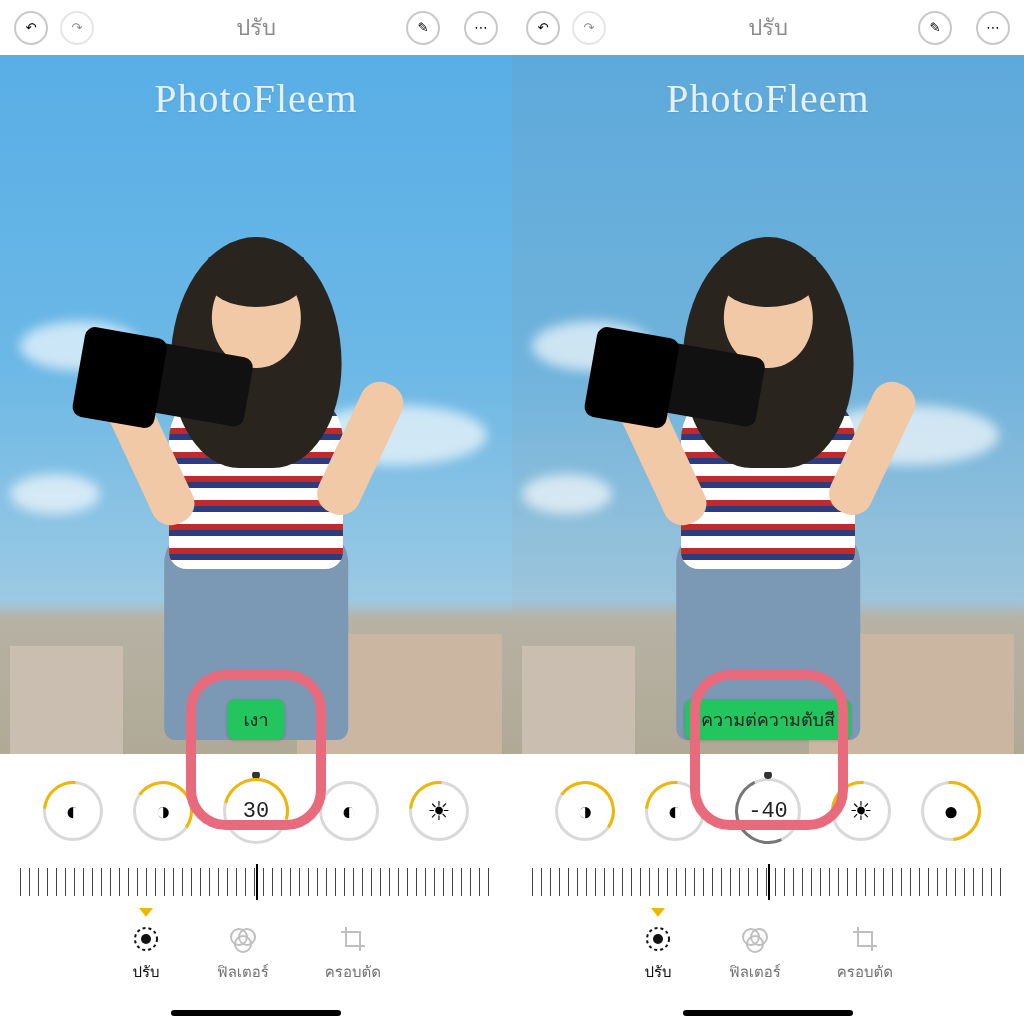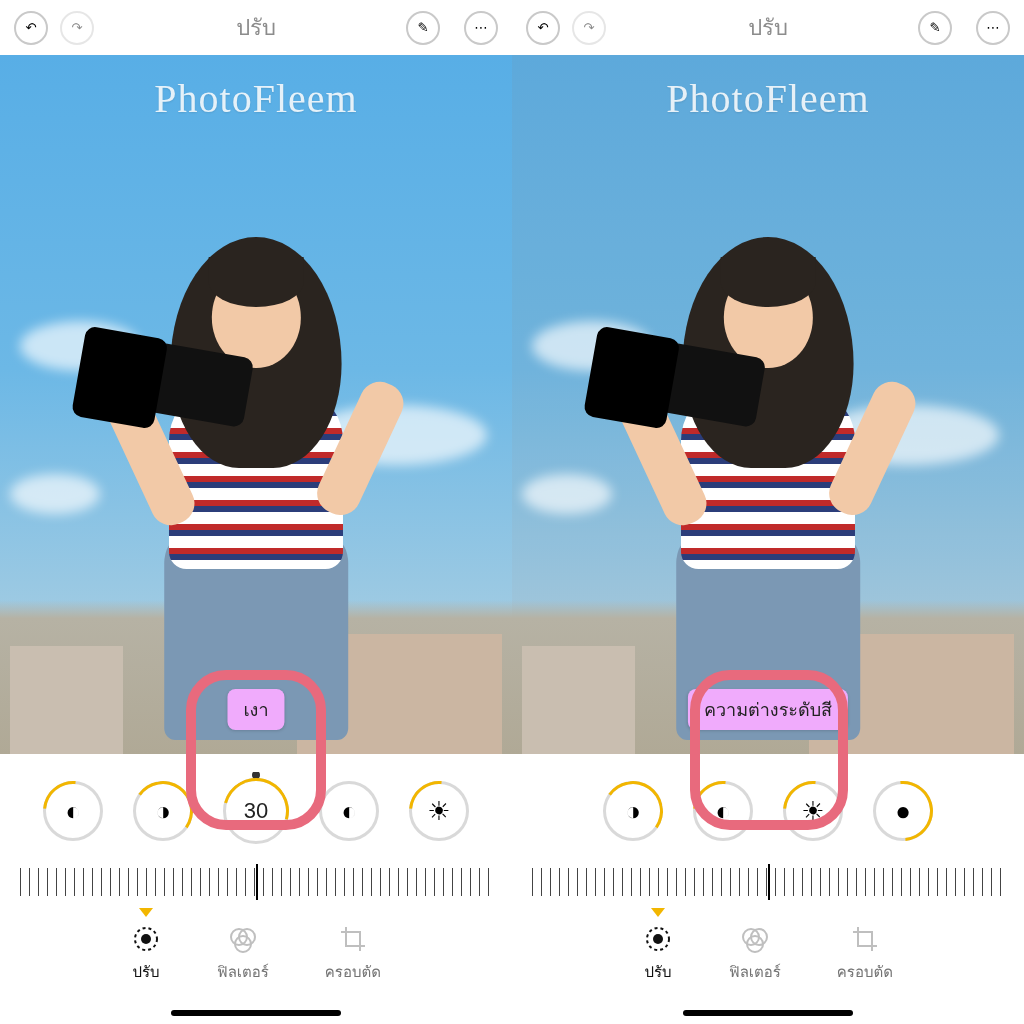--- a/index.html
+++ b/index.html
@@ -81,22 +81,22 @@
   .highlight {
     position: absolute;
     border: 10px solid #e86a7d;
     border-radius: 40px;
     pointer-events: none;
     z-index: 50;
   }
 
   
   .adj-label {
-    position: absolute; bottom: 24px; left: 50%; transform: translateX(-50%);
-    background: #f0abfc; color: #222; font-size: 18px; padding: 6px 16px;
+    position: absolute; bottom: 14px; left: 50%; transform: translateX(-50%);
+    background: #22c55e; color: #222; font-size: 18px; padding: 6px 16px;
     border-radius: 8px; box-shadow: 0 1px 3px rgba(0,0,0,.15);
     z-index: 40;
   }
 
   .controls {
     background: #fff;
     height: 270px;
     position: relative;
     display:flex; flex-direction:column; align-items:center;
     padding-top: 18px;
@@ -106,21 +106,21 @@
     width: 60px; height: 60px; border-radius:50%;
     border: 3px solid #d9d9d9;
     display:flex;align-items:center;justify-content:center;
     position:relative; flex-shrink:0;
     background:#fff;
   }
   .dial .arc {
     position:absolute; inset:-3px; border-radius:50%;
     border:3px solid transparent;
   }
-  .dial.center { width:66px; height:66px; font-size:22px; font-weight:500; color:#222;}
+  .dial.center { width:66px; height:66px; font-size:22px; font-weight:500; color:#222;font-family:Liberation Mono, monospace;}
   .dial.center.yellow-arc .arc{ border-top-color:#f2b600; border-right-color:#f2b600; transform:rotate(-30deg);}
   .dial.center.gray-arc .arc{ border-left-color:#777; border-bottom-color:#777; transform:rotate(20deg);}
   .dial .dot{width:8px;height:8px;border-radius:50%;background:#333;position:absolute;top:-10px;left:50%;transform:translateX(-50%);}
   .glyph{font-size:26px;line-height:1;}
   .ticks {
     margin-top: 18px;
     width: 92%; height: 28px;
     background:
       linear-gradient(90deg, #444 1px, transparent 1px) 0 0/9px 100%;
     position:relative;
@@ -271,33 +271,38 @@
       <div class="torso"></div>
       <div class="arm l"></div>
         <div class="arm r"></div>
       <div class="hair"></div>
         <div class="face"></div>
         <div class="bang"></div>
       <div class="cam"></div>
         <div class="lens"></div>
     </div>
     <div class="watermark">PhotoFleem</div>
-    <div class="adj-label">ความต่างระดับสี</div>
+    <div class="adj-label">ความต่ความตับสี</div>
   </div>
 
   <div class="controls">
     <div class="dials">
       <div class="dial" style="margin-left:-30px">
           <span class="arc" style="border-top-color:#f2b600;border-right-color:#f2b600;transform:rotate(-10deg)"></span>
           <span class="glyph">◑</span>
         </div>
       <div class="dial">
           <span class="arc" style="border-top-color:#f2b600;transform:rotate(-40deg)"></span>
           <span class="glyph">◐</span>
         </div>
+      <div class="dial center gray-arc">
+        <span class="dot"></span>
+          <span class="arc"></span>
+        <span>-40</span>
+      </div>
       <div class="dial">
           <span class="arc" style="border-top-color:#f2b600;transform:rotate(-40deg)"></span>
           <span class="glyph">☀</span>
         </div>
       <div class="dial" style="margin-right:-30px">
           <span class="arc" style="border-top-color:#f2b600;border-right-color:#f2b600;transform:rotate(40deg)"></span>
           <span class="glyph">●</span>
         </div>
     </div>
     <div class="ticks"></div>

